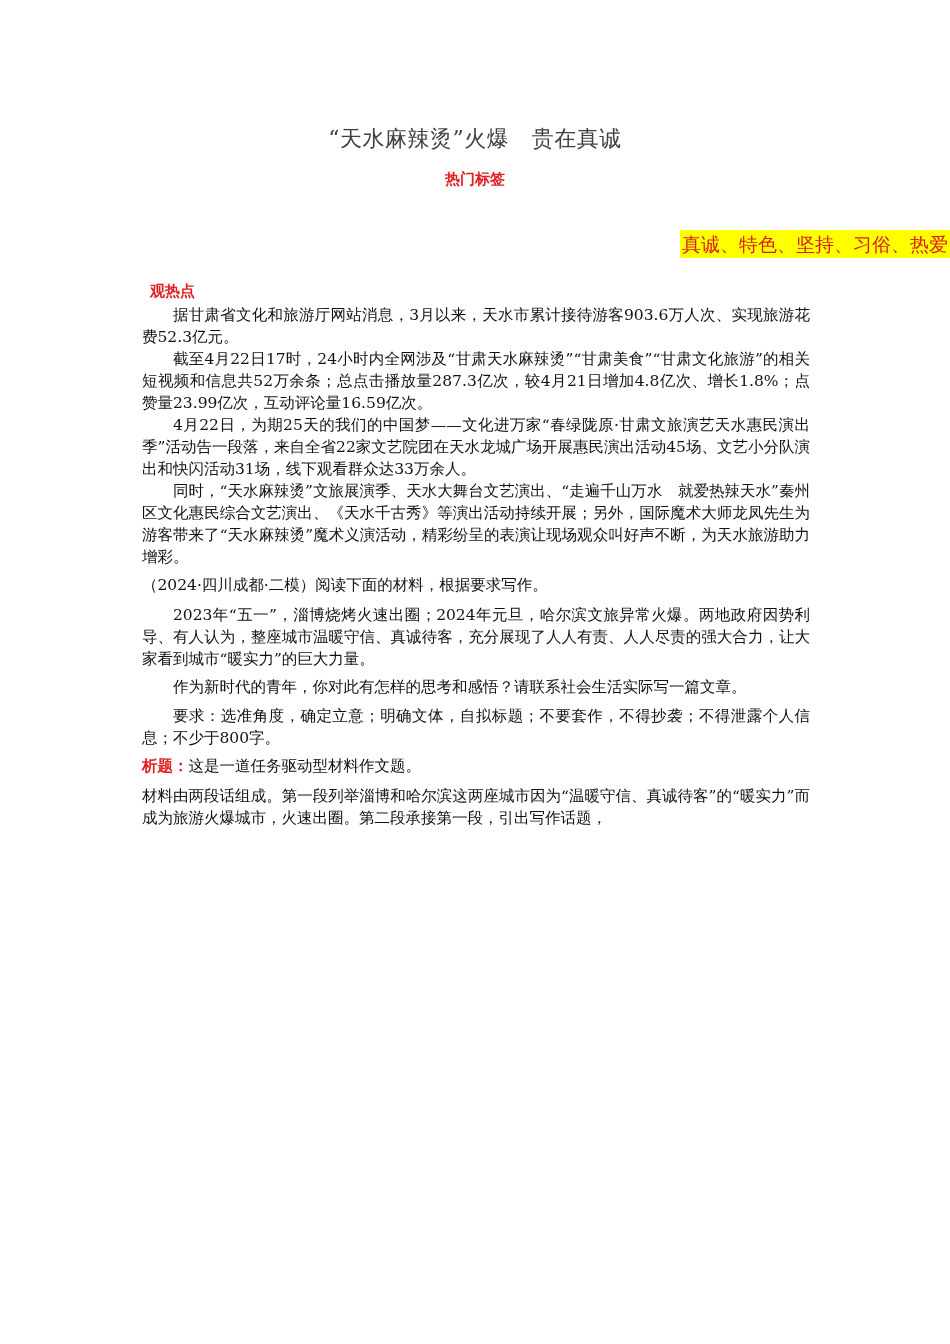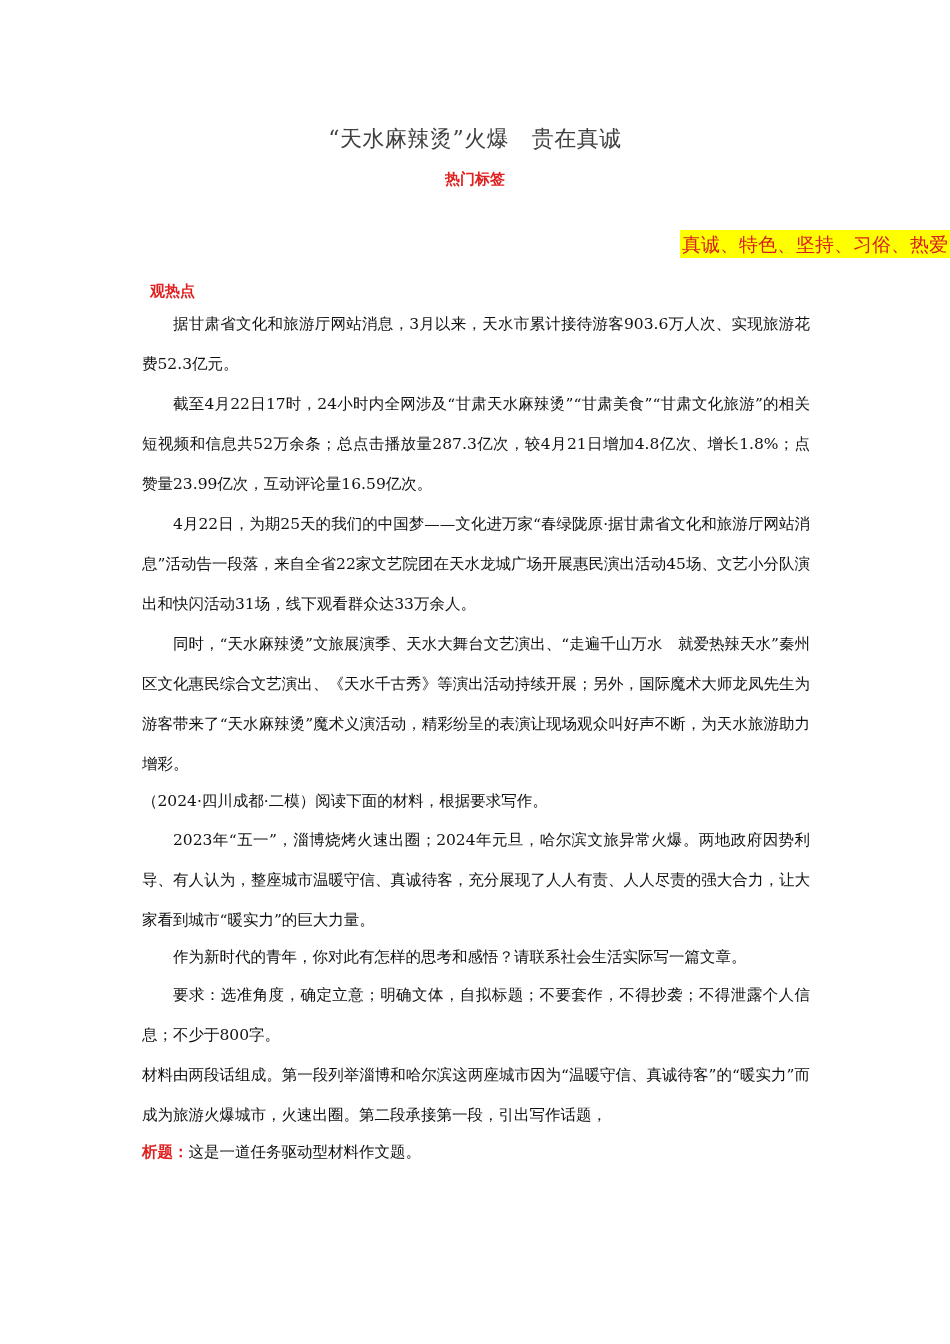--- a/index.html
+++ b/index.html
@@ -9,45 +9,45 @@
   .title { position: absolute; top: 124px; left: 0; width: 950px; text-align: center;
            font-size: 22px; color: #404040; letter-spacing: 0.5px; }
   .subtitle { position: absolute; top: 170px; left: 0; width: 950px; text-align: center;
               font-size: 15px; color: #e02020; font-weight: bold; }
   .tags-wrap { position: absolute; top: 218px; left: 0; width: 950px; text-align: right; margin-top: 12px; }
   .tags { display: inline-block; background: #ffff00; color: #d81e1e; font-size: 19px;
           padding: 1px 2px; line-height: 26px; }
   .content { position: absolute; left: 142px; top: 278px; width: 668px; }
   .section-head { font-family: "DejaVu Sans", "Liberation Sans", sans-serif; font-weight: bold;
                   color: #e02020; font-size: 15px; height: 26px; line-height: 26px; margin-left: 8px; }
-  p { margin: 0; font-size: 15.5px; line-height: 40px; text-indent: 2em; text-align: justify; }
+  p { margin: 0; font-size: 15.5px; line-height: 22px; text-indent: 2em; text-align: justify; }
   p.noindent { text-indent: 0; }
   p.tight { line-height: 35.5px; }
   .lead-red { color: #e02020; font-weight: bold; font-family: "DejaVu Sans", "Liberation Sans", sans-serif; }
 </style>
 </head>
 <body>
 
 <div class="page">
   <div class="title">“天水麻辣烫”火爆　贵在真诚</div>
   <div class="subtitle">热门标签</div>
   <div class="tags-wrap">
     <span class="tags">真诚、特色、坚持、习俗、热爱</span>
   </div>
 
   <div class="content">
     <div class="section-head">观热点</div>
     <p>据甘肃省文化和旅游厅网站消息，3月以来，天水市累计接待游客903.6万人次、实现旅游花费52.3亿元。</p>
     <p>截至4月22日17时，24小时内全网涉及“甘肃天水麻辣烫”“甘肃美食”“甘肃文化旅游”的相关短视频和信息共52万余条；总点击播放量287.3亿次，较4月21日增加4.8亿次、增长1.8%；点赞量23.99亿次，互动评论量16.59亿次。</p>
-    <p>4月22日，为期25天的我们的中国梦——文化进万家“春绿陇原·据甘肃省文化和旅游厅网站消息”活动告一段落，来自全省22家文艺院团在天水龙城广场开展惠民演出活动45场、文艺小分队演出和快闪活动31场，线下观看群众达33万余人。</p>
+    <p>4月22日，为期25天的我们的中国梦——文化进万家“春绿陇原·甘肃文旅演艺天水惠民演出季”活动告一段落，来自全省22家文艺院团在天水龙城广场开展惠民演出活动45场、文艺小分队演出和快闪活动31场，线下观看群众达33万余人。</p>
     <p>同时，“天水麻辣烫”文旅展演季、天水大舞台文艺演出、“走遍千山万水　就爱热辣天水”秦州区文化惠民综合文艺演出、《天水千古秀》等演出活动持续开展；另外，国际魔术大师龙凤先生为游客带来了“天水麻辣烫”魔术义演活动，精彩纷呈的表演让现场观众叫好声不断，为天水旅游助力增彩。</p>
 
     <p class="noindent tight">（2024·四川成都·二模）阅读下面的材料，根据要求写作。</p>
     <p>2023年“五一”，淄博烧烤火速出圈；2024年元旦，哈尔滨文旅异常火爆。两地政府因势利导、有人认为，整座城市温暖守信、真诚待客，充分展现了人人有责、人人尽责的强大合力，让大家看到城市“暖实力”的巨大力量。</p>
     <p class="tight">作为新时代的青年，你对此有怎样的思考和感悟？请联系社会生活实际写一篇文章。</p>
     <p>要求：选准角度，确定立意；明确文体，自拟标题；不要套作，不得抄袭；不得泄露个人信息；不少于800字。</p>
 
-    <p class="noindent">材料由两段话组成。第一段列举淄博和哈尔滨这两座城市因为“温暖守信、真诚待客”的“暖实力”而成为旅游火爆城市，火速出圈。第二段承接第一段，引出写作话题，</p>
     <p class="noindent tight">
       <span class="lead-red">析题：</span><span>这是一道任务驱动型材料作文题。</span>
     </p>
+    <p class="noindent">材料由两段话组成。第一段列举淄博和哈尔滨这两座城市因为“温暖守信、真诚待客”的“暖实力”而成为旅游火爆城市，火速出圈。第二段承接第一段，引出写作话题，</p>
   </div>
 </div>
 
 </body></html>

